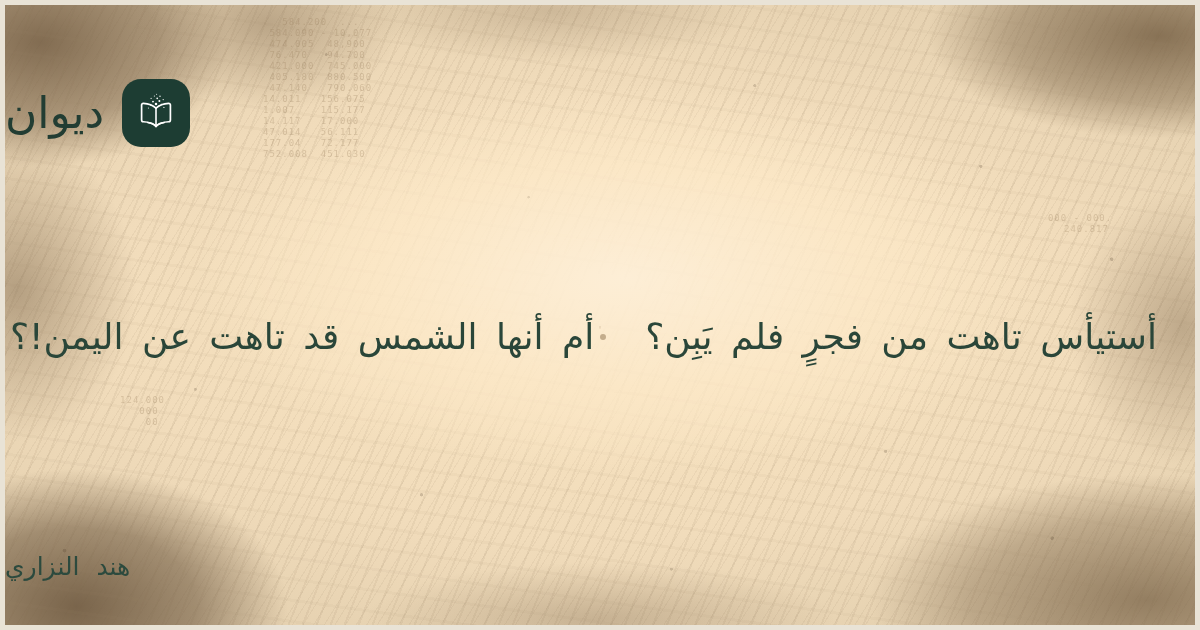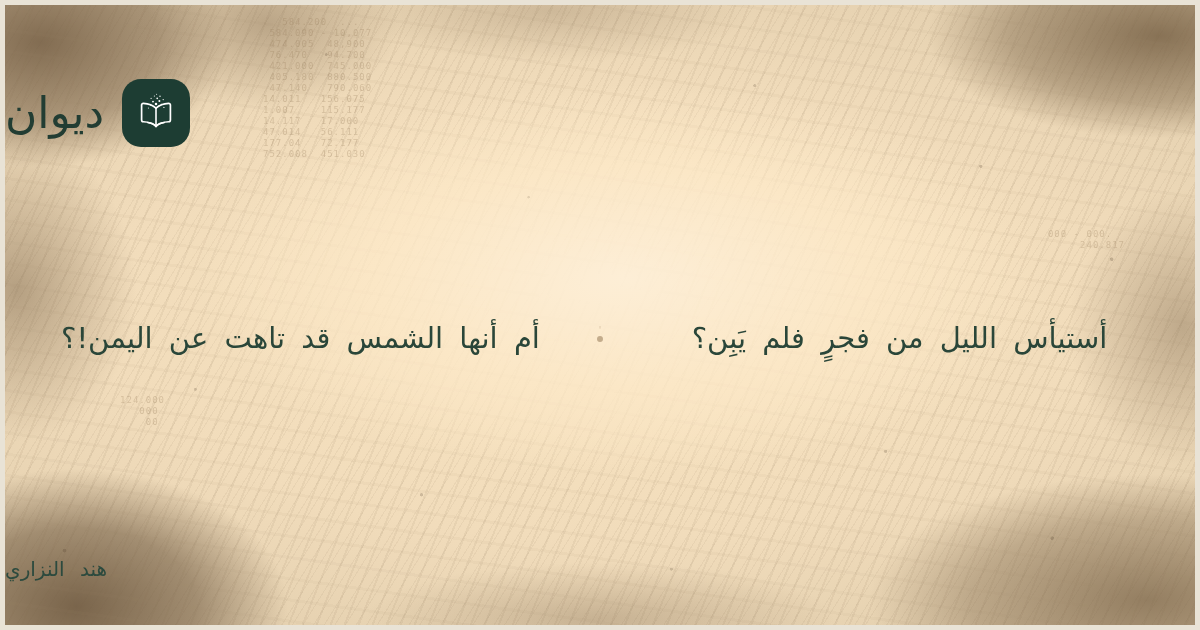--- a/index.html
+++ b/index.html
@@ -79,21 +79,21 @@
     position:absolute;
     font-family:"DejaVu Sans Mono","Liberation Mono",monospace;
     font-size:9px;line-height:11px;
     color:rgba(150,122,88,.30);
     white-space:pre;
     letter-spacing:1px;
     pointer-events:none;
     user-select:none;
   }
   .ledger-tl{left:258px;top:12px;}
-  .ledger-tr{right:70px;top:208px;text-align:right;margin-top:16px;}
+  .ledger-tr{right:70px;top:208px;text-align:center;}
   .ledger-bl{left:330px;top:430px;}
   .ledger-br{right:1030px;top:390px;}
 
   
   .content{
     position:absolute;inset:0;
     display:flex;flex-direction:column;align-items:flex-end;margin-top:22px;
   }
 
   .brand{
@@ -133,21 +133,21 @@
     width:100%;
     padding-bottom:26px;
   }
   .verse-line{
     display:flex;flex-direction:row;
     align-items:center;justify-content:center;
     width:1180px;
     direction:rtl;
   }
   .hemistich{
-    font-size:29px;
+    font-size:36px;
     color:#2a4639;
     line-height:1.5;
     word-spacing:7px;
     letter-spacing:.3px;
     white-space:nowrap;
     text-align:center;
     flex:1 1 0;
   }
   .hemistich.first{text-align:center;}
   .hemistich.second{text-align:center;}
@@ -156,21 +156,21 @@
     width:6px;height:6px;border-radius:50%;
     background:rgba(150,122,88,.55);
     margin:0 6px;
   }
 
   .footer{
     display:flex;flex-direction:column;align-items:center;
     margin-bottom:44px;
   }
   .poet-name{
-    font-size:20px;
+    font-size:25px;
     color:#2c4a3e;
     word-spacing:9px;
     direction:rtl;
     letter-spacing:.5px;
   }
   .site-url{
     margin-top:12px;
     font-size:22px;
     color:#5d6f63;
     letter-spacing:3.5px;
@@ -232,21 +232,21 @@
           <circle cx="19.6" cy="13.4" r="0.55" fill="#ffffff"></circle>
           <circle cx="22.6" cy="1.2" r="0.5" fill="#ffffff"></circle>
         </svg>
       </div>
       <div class="brand-name">ديوان</div>
     </div>
 
 
     <div class="verse-block">
       <div class="verse-line">
-        <div class="hemistich first">أستيأس الليل من فجرٍ فلم يَبِن؟</div>
+        <div class="hemistich first">أستيأس تاهت من فجرٍ فلم يَبِن؟</div>
         <div class="verse-dot"></div>
         <div class="hemistich second">أم أنها الشمس قد تاهت عن اليمن!؟</div>
       </div>
     </div>
 
     <div class="footer">
       <div class="poet-name">هند النزاري</div>
     </div>
 
   </div>

